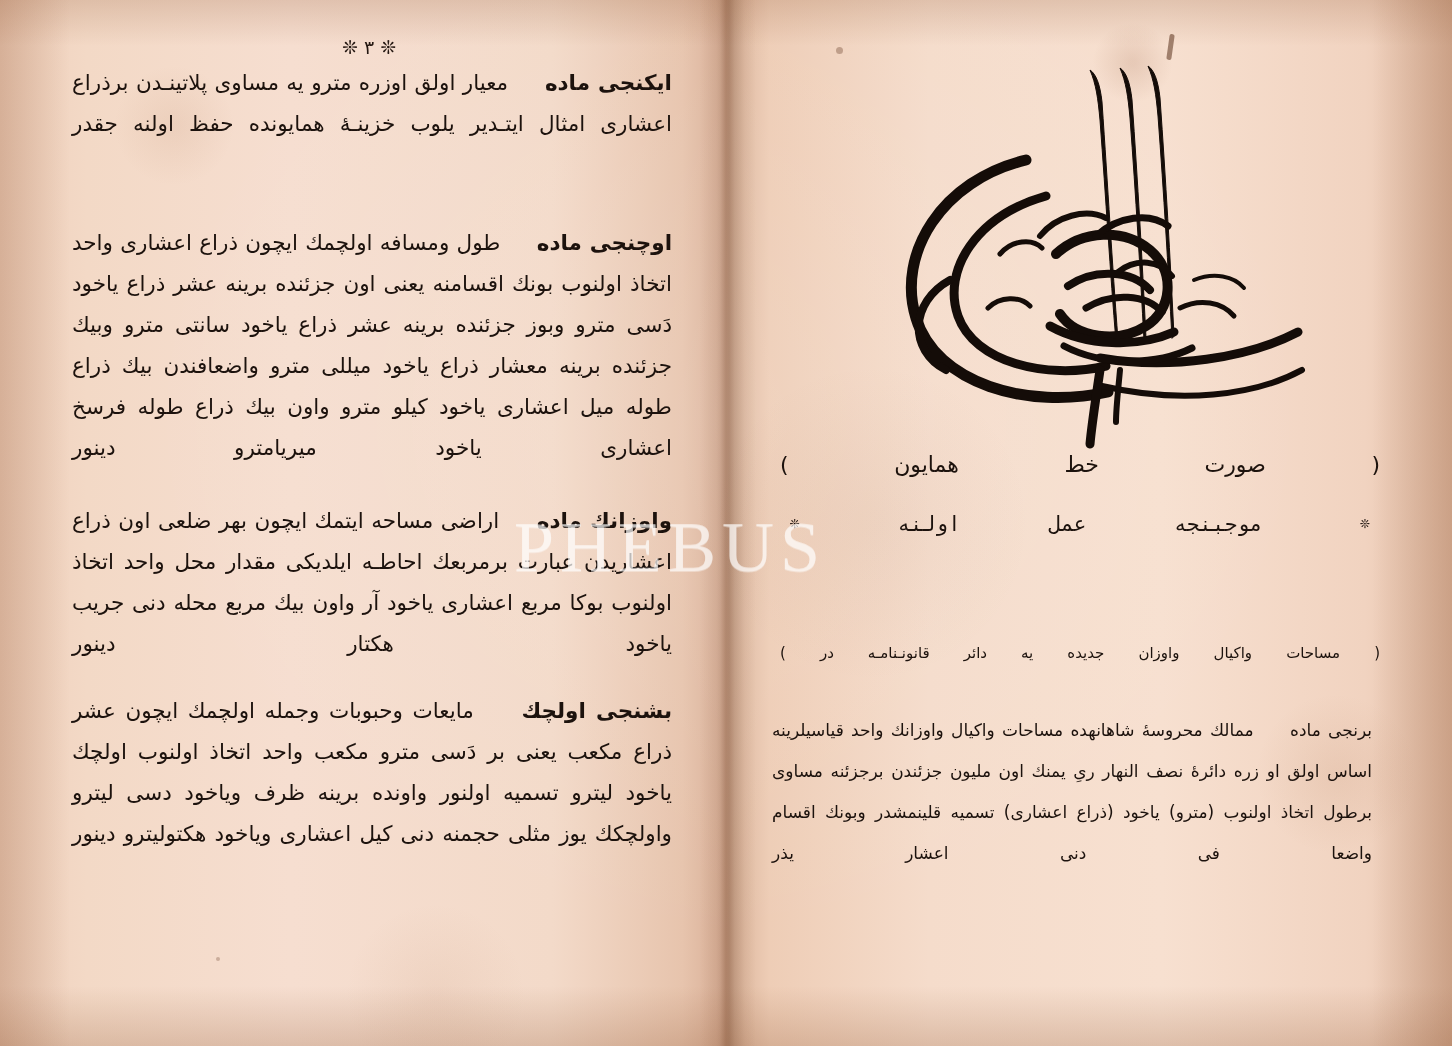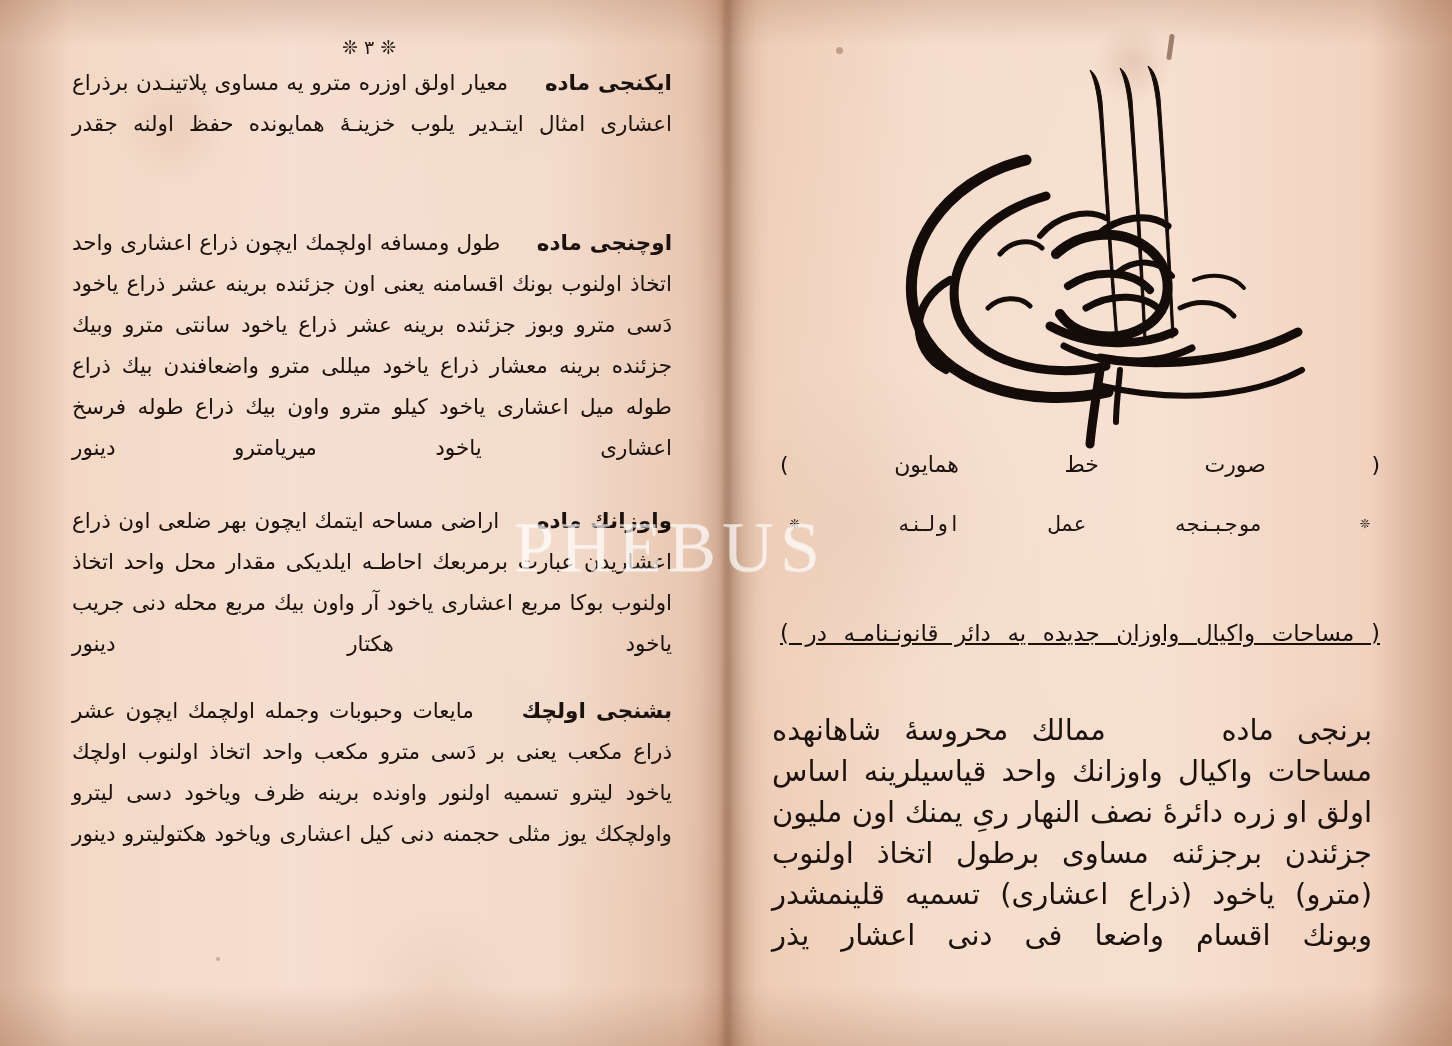--- a/index.html
+++ b/index.html
@@ -136,30 +136,30 @@
     position: absolute;
     width: 600px;
     left: 12px;
     text-align: center;
     direction: rtl;
     color: #1c120d;
     margin-left: 8px;
   }
   #cap-tugra   { top: 452px; font-size: 22px; }
   #cap-order   { top: 512px; font-size: 21px; font-family: Liberation Mono, monospace; }
-  #cap-title   { top: 620px; font-size: 23px; text-decoration: underline; }
+  #cap-title   { top: 644px; font-size: 15px; }
 
   .order-star {
     display: inline-block;
     margin: 0 10px;
     font-size: 16px;
     vertical-align: 3px;
   }
 
-  #rp1 { position: absolute; top: 710px; left: 12px; width: 600px; font-size: 29px; line-height: 41px; color: #1c120d; }
+  #rp1 { position: absolute; top: 710px; left: 12px; width: 600px; font-size: 17px; line-height: 41px; color: #1c120d; }
 
   
   .watermark {
     position: absolute;
     top: 506px;
     left: 220px;
     width: 900px;
     text-align: center;
     font-family: "Liberation Serif", serif;
     font-size: 72px;

